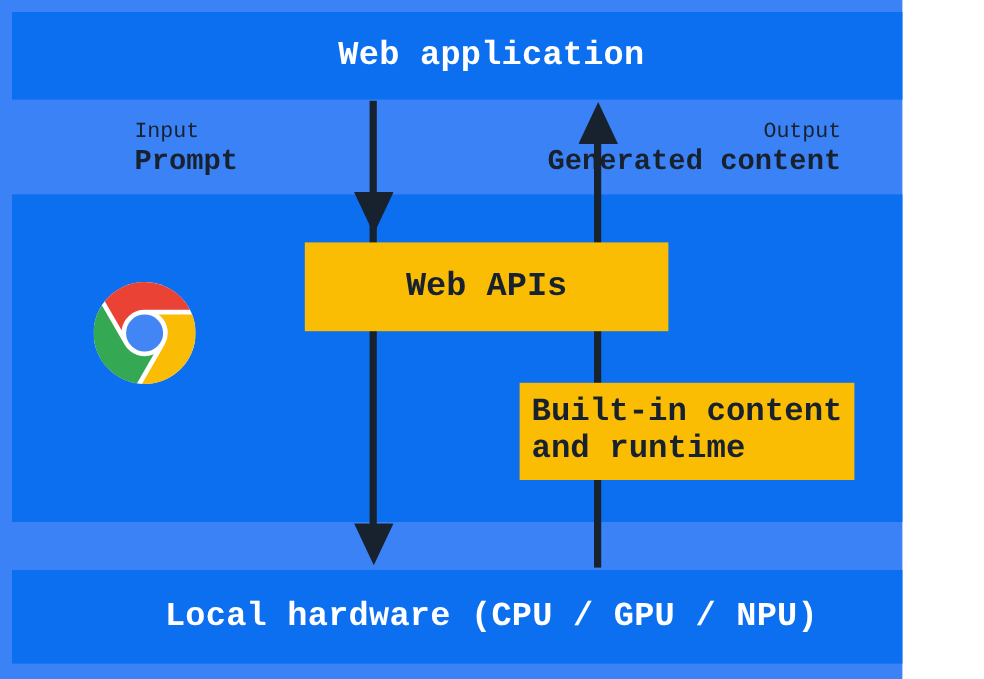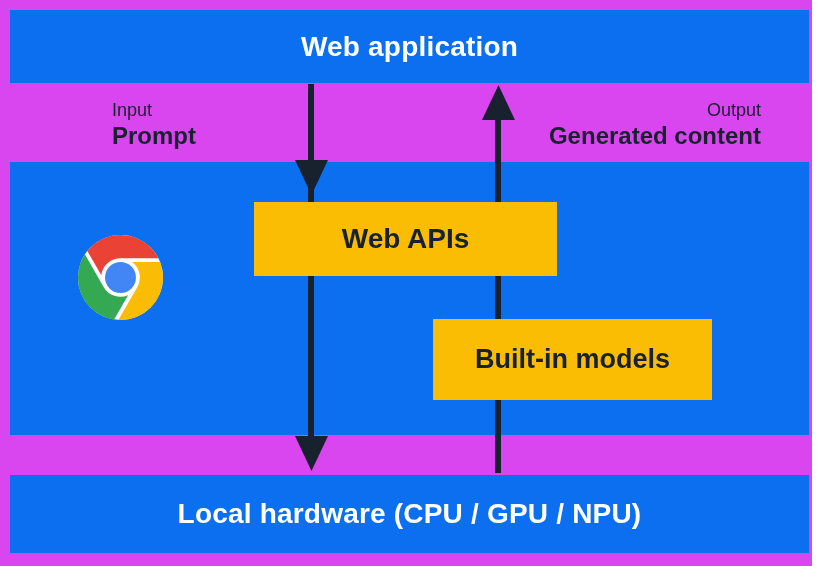--- a/index.html
+++ b/index.html
@@ -5,23 +5,23 @@
   :root{
     --band-blue:#0b6ff0;
     --box-yellow:#fbbc04;
     --ink:#18222f;
     --white:#ffffff;
   }
   *{margin:0;padding:0;box-sizing:border-box;}
   html,body{background:#ffffff;}
   .canvas{
     position:relative;
-    width:812px;height:566px;
-    background:#d946ef;
-    font-family:Liberation Sans, sans-serif;
+    width:752px;height:566px;
+    background:#3b82f6;
+    font-family:Liberation Mono, monospace;
     overflow:hidden;
   }
   .band{
     position:absolute;left:10px;width:799px;
     background:var(--band-blue);
     display:flex;align-items:center;justify-content:center;
     z-index:0;
   }
   .band-top{top:10px;height:73px;}
   .band-middle{top:162px;height:273px;}
@@ -91,21 +91,22 @@
     <path fill="#34a853" d="M1.931 5.47A11.943 11.943 0 0 0 0 12c0 6.012 4.42 10.991 10.189 11.864l3.953-6.847a5.45 5.45 0 0 1-6.865-2.29z"></path>
     <path fill="#fbbc05" d="M15.273 7.636a5.446 5.446 0 0 1 1.45 7.09l.002.001h-.002l-5.344 9.257c.206.01.413.016.621.016 6.627 0 12-5.373 12-12 0-1.54-.29-3.011-.818-4.364z"></path>
     <circle cx="12" cy="12" r="4.364" fill="#4285f4"></circle>
   </svg>
 
   <div class="ybox ybox-webapis">
     <span>Web APIs</span>
   </div>
   <div class="ybox ybox-builtin">
     <span>
-      <span class="ln">Built-in models</span>
+      <span class="ln">Built-in content</span>
+      <span class="ln">and runtime</span>
     </span>
   </div>
 
   <div class="arrow-line line-down"></div>
   <div class="arrow-head head-down head-down-mid"></div>
   <div class="arrow-head head-down head-down-bottom"></div>
 
   <div class="arrow-line line-up"></div>
   <div class="arrow-head head-up head-up-top"></div>
 

